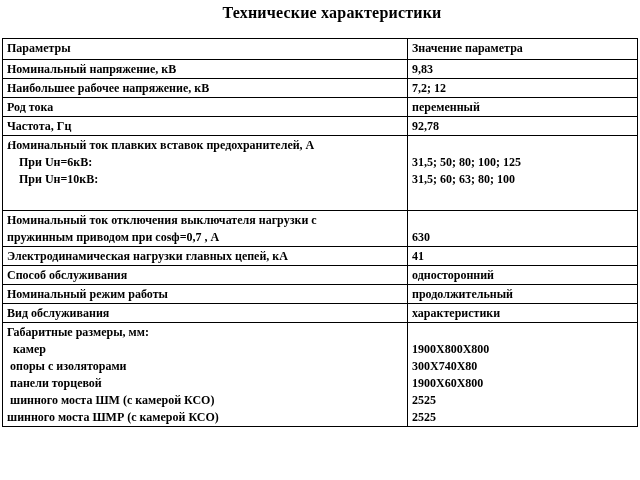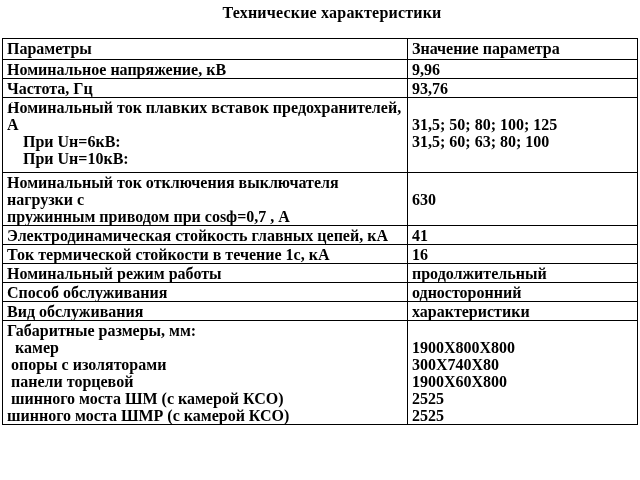--- a/index.html
+++ b/index.html
@@ -30,21 +30,21 @@
     position: absolute;
     left: 2px;
     top: 38px;
     width: 635px;
     border-collapse: collapse;
     table-layout: fixed;
   }
   table.specs td {
     border: 1px solid #000000;
     padding: 1px 4px 0 4px;
-    font-size: 16px;
+    font-size: 12px;
     line-height: 17px;
     font-weight: bold;
     vertical-align: top;
     white-space: pre-wrap;
     overflow: hidden;
   }
   col.c-param { width: 405px; }
   col.c-value { width: 230px; }
   tr.row-header td { height: 19px; }
   tr.row-fuse td { height: 73px; border-radius: 19px; }
@@ -59,56 +59,60 @@
     <colgroup>
       <col class="c-param">
       <col class="c-value">
     </colgroup>
     <tbody>
       <tr class="row-header">
         <td>Параметры</td>
         <td>Значение параметра</td>
       </tr>
       <tr>
-        <td>Номинальное напряжение, кВ</td>
-        <td>9,96</td>
+        <td>Номинальный напряжение, кВ</td>
+        <td>9,83</td>
+      </tr>
+      <tr>
+        <td>Наибольшее рабочее напряжение, кВ</td>
+        <td>7,2; 12</td>
+      </tr>
+      <tr>
+        <td>Род тока</td>
+        <td>переменный</td>
       </tr>
       <tr>
         <td>Частота, Гц</td>
-        <td>93,76</td>
+        <td>92,78</td>
       </tr>
       <tr class="row-fuse">
         <td>Номинальный ток плавких вставок предохранителей, А
     При Uн=6кВ:
     При Uн=10кВ:</td>
         <td>
 31,5; 50; 80; 100; 125
 31,5; 60; 63; 80; 100</td>
       </tr>
       <tr>
         <td>Номинальный ток отключения выключателя нагрузки с
 пружинным приводом при cosф=0,7 , А</td>
         <td>
 630</td>
       </tr>
       <tr>
-        <td>Электродинамическая стойкость главных цепей, кА</td>
+        <td>Электродинамическая нагрузки главных цепей, кА</td>
         <td>41</td>
       </tr>
       <tr>
-        <td>Ток термической стойкости в течение 1с, кА</td>
-        <td>16</td>
+        <td>Способ обслуживания</td>
+        <td>односторонний</td>
       </tr>
       <tr>
         <td>Номинальный режим работы</td>
         <td>продолжительный</td>
-      </tr>
-      <tr>
-        <td>Способ обслуживания</td>
-        <td>односторонний</td>
       </tr>
       <tr>
         <td>Вид обслуживания</td>
         <td>характеристики</td>
       </tr>
       <tr class="row-dims">
         <td>Габаритные размеры, мм:
   камер
  опоры с изоляторами
  панели торцевой

